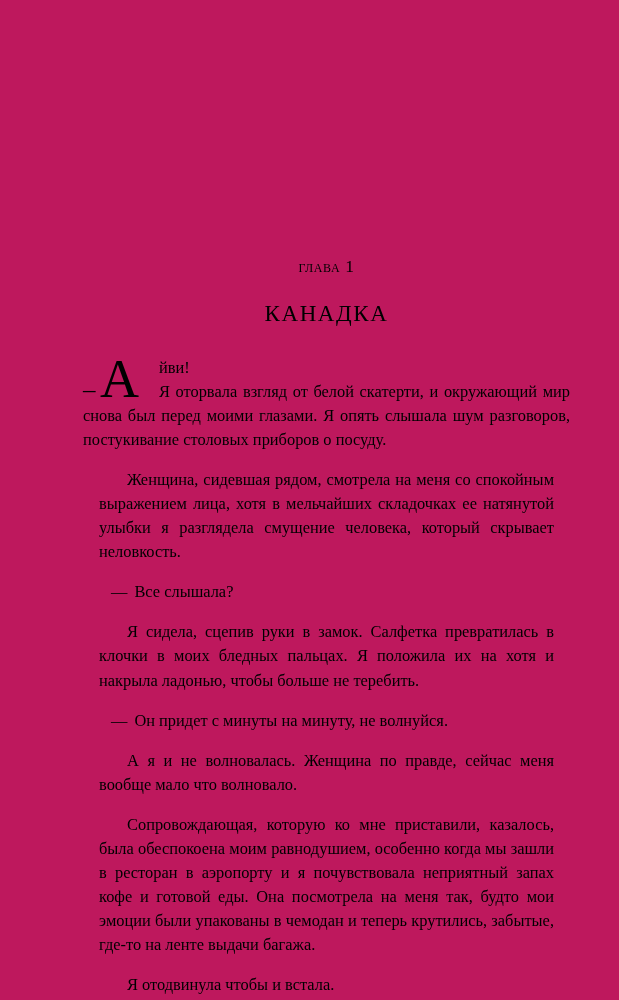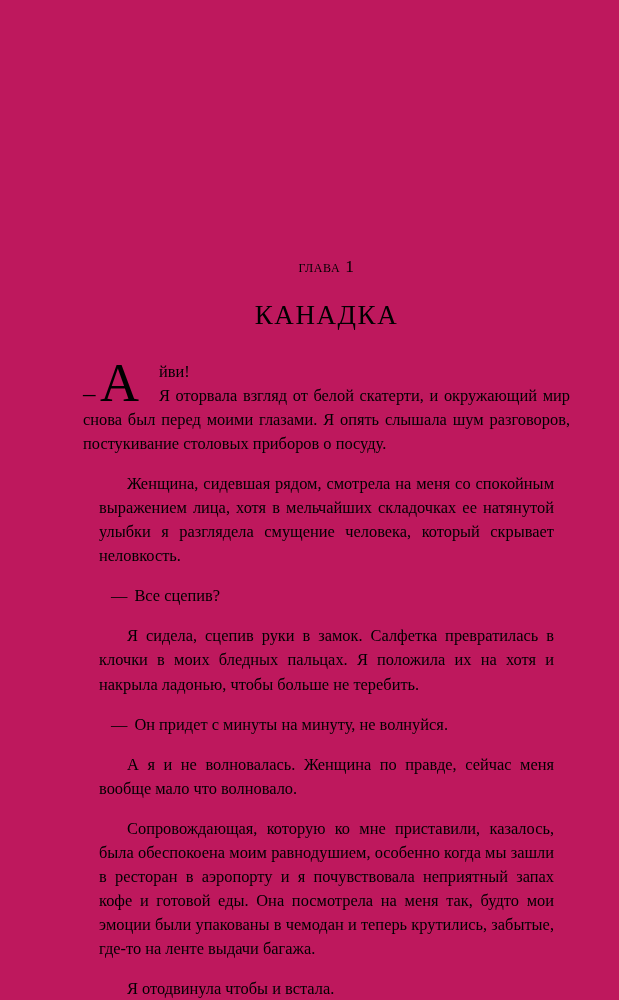--- a/index.html
+++ b/index.html
@@ -50,21 +50,21 @@
     font-variant: small-caps;
   }
   .chapter-number .num {
     font-variant: normal;
     text-transform: none;
     margin-left: 5px;
     font-size: 17.5px;
   }
 
   .chapter-title {
-    font-size: 27px;
+    font-size: 23px;
     letter-spacing: 1.6px;
     line-height: 1.0;
     margin: 26px 0 0 0;
     text-align: center;
     font-weight: normal;
   }
 
   .body-text {
     margin-top: 31px;
     font-size: 16.4px;
@@ -147,21 +147,21 @@
         <span class="dropcap-wrap">
           <span class="dash-mark">–</span>
           <span class="dropcap">А</span>
         </span><span>йви!</span><br>
         <span>Я оторвала взгляд от белой скатерти, и окружающий мир снова был перед моими глазами. Я опять слышала шум разговоров, постукивание столовых приборов о посуду.</span>
       </p>
 
       <p class="para">Женщина, сидевшая рядом, смотрела на меня со спокойным выражением лица, хотя в мельчайших складочках ее натянутой улыбки я разглядела смущение человека, который скрывает неловкость.</p>
 
       <p class="dialogue">
-        <span class="emdash">—</span><span>Все сцепив?</span>
+        <span class="emdash">—</span><span>Все слышала?</span>
       </p>
 
       <p class="para">Я сидела, сцепив руки в замок. Салфетка превратилась в клочки в моих бледных пальцах. Я положила их на хотя и накрыла ладонью, чтобы больше не теребить.</p>
 
       <p class="dialogue">
         <span class="emdash">—</span><span>Он придет с минуты на минуту, не волнуйся.</span>
       </p>
 
       <p class="para">А я и не волновалась. Женщина по правде, сейчас меня вообще мало что волновало.</p>
 

